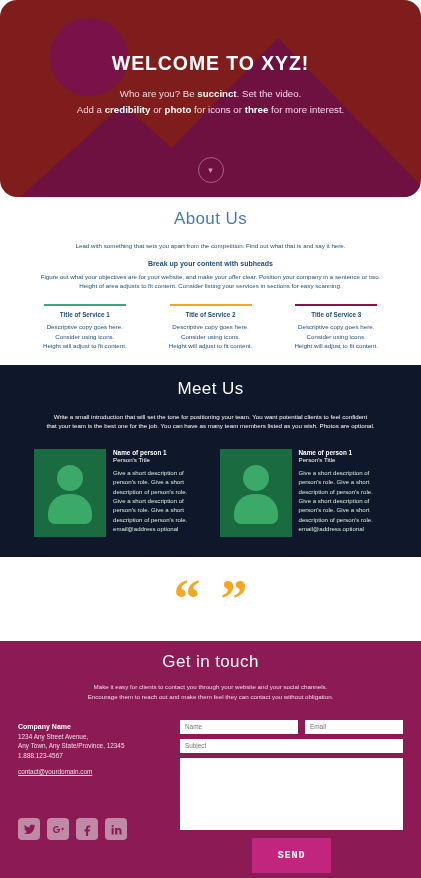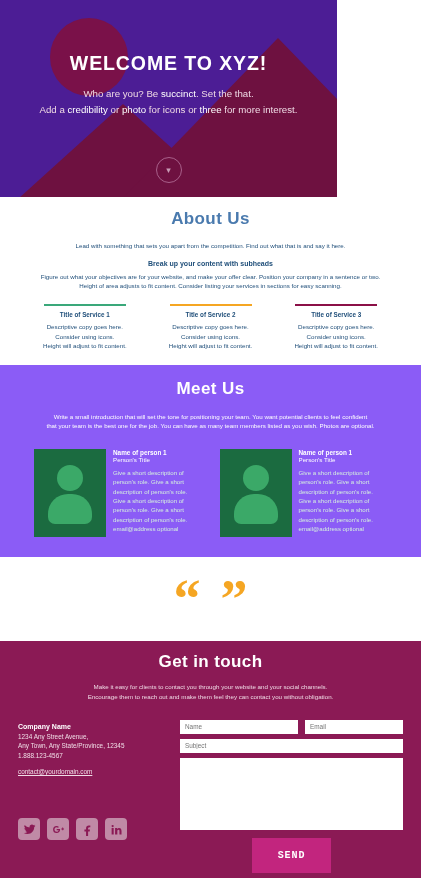--- a/index.html
+++ b/index.html
@@ -8,24 +8,25 @@
     height: 878px;
     background: #ffffff;
     font-family: "Liberation Sans", sans-serif;
     overflow: hidden;
   }
   .page { position: relative; width: 421px; height: 878px; background: #ffffff; }
 
   
   .hero {
     position: relative;
-    width: 337px;
+    width: 421px;
     height: 197px;
-    background: #4c1d95;
+    background: #7f1d1d;
     overflow: hidden;
+    border-radius: 17px;
   }
   .hero-circle {
     position: absolute;
     left: 50px; top: 18px;
     width: 78px; height: 78px;
     border-radius: 50%;
     background: #7A1149;
   }
   .hero-mtn-small {
     position: absolute;
@@ -54,38 +55,38 @@
     font-size: 19.5px;
     font-weight: bold;
     letter-spacing: 0.9px;
   }
   .hero-sub {
     color: #EFD9E4;
     font-size: 9.7px;
     line-height: 15.5px;
     margin-top: 11px;
   }
-  .hero-sub b { color: #ffffff; font-weight: normal; }
+  .hero-sub b { color: #ffffff; font-weight: bold; }
   .scroll-btn {
     position: absolute;
     left: 50%; top: 157px;
     transform: translateX(-50%);
     width: 26px; height: 26px;
     border: 1px solid #A8608A;
     border-radius: 50%;
     z-index: 4;
     display: flex; align-items: center; justify-content: center;
   }
   .scroll-btn span { color: #C79BB4; font-size: 9px; line-height: 1; }
 
   
   .sec-title {
     text-align: center;
     font-size: 17px;
-    font-weight: bold;
+    font-weight: normal;
     letter-spacing: 0.4px;
   }
   .sec-body { text-align: center; font-size: 6.2px; line-height: 9.5px; }
 
   
   .about {
     background: #ffffff;
     padding: 12px 0 14px 0;
   }
   .about .sec-title { color: #4A7AAE; margin-bottom: 12px; }
@@ -103,21 +104,21 @@
   .svc-rule { height: 2.5px; width: 82px; margin: 0 auto 5px auto; }
   .svc-title {
     color: #1F4E79;
     font-size: 6.3px;
     font-weight: bold;
     margin-bottom: 4px;
   }
   .svc-copy { color: #1F4E79; font-size: 6.2px; line-height: 9.5px; }
 
   
-  .meet { background: #8b5cf6; padding: 14px 0 20px 0; }
+  .meet { background: #0f172a; padding: 14px 0 20px 0; }
   .meet .sec-title { color: #ffffff; margin-bottom: 13px; }
   .meet-intro {
     color: #ffffff;
     font-size: 6.2px;
     line-height: 9.8px;
     text-align: center;
     padding: 0 30px;
     margin-bottom: 18px;
   }
   .team { display: flex; padding: 0 34px; gap: 18px; }
@@ -250,21 +251,21 @@
 <div class="page">
 
   <section class="hero">
     <div class="hero-circle"></div>
     <div class="hero-mtn-small"></div>
     <div class="hero-mtn-big"></div>
 
     <div class="hero-inner">
       <h1 class="hero-title">WELCOME TO XYZ!</h1>
       <p class="hero-sub">
-        <span>Who are you? Be </span><b>succinct</b><span>. Set the that.</span><br>
+        <span>Who are you? Be </span><b>succinct</b><span>. Set the video.</span><br>
         <span>Add a </span><b>credibility</b><span> or </span><b>photo</b><span> for icons or </span><b>three</b><span> for more interest.</span>
       </p>
     </div>
 
     <div class="scroll-btn">
       <span>▾</span>
     </div>
   </section>
 
   <section class="about">

